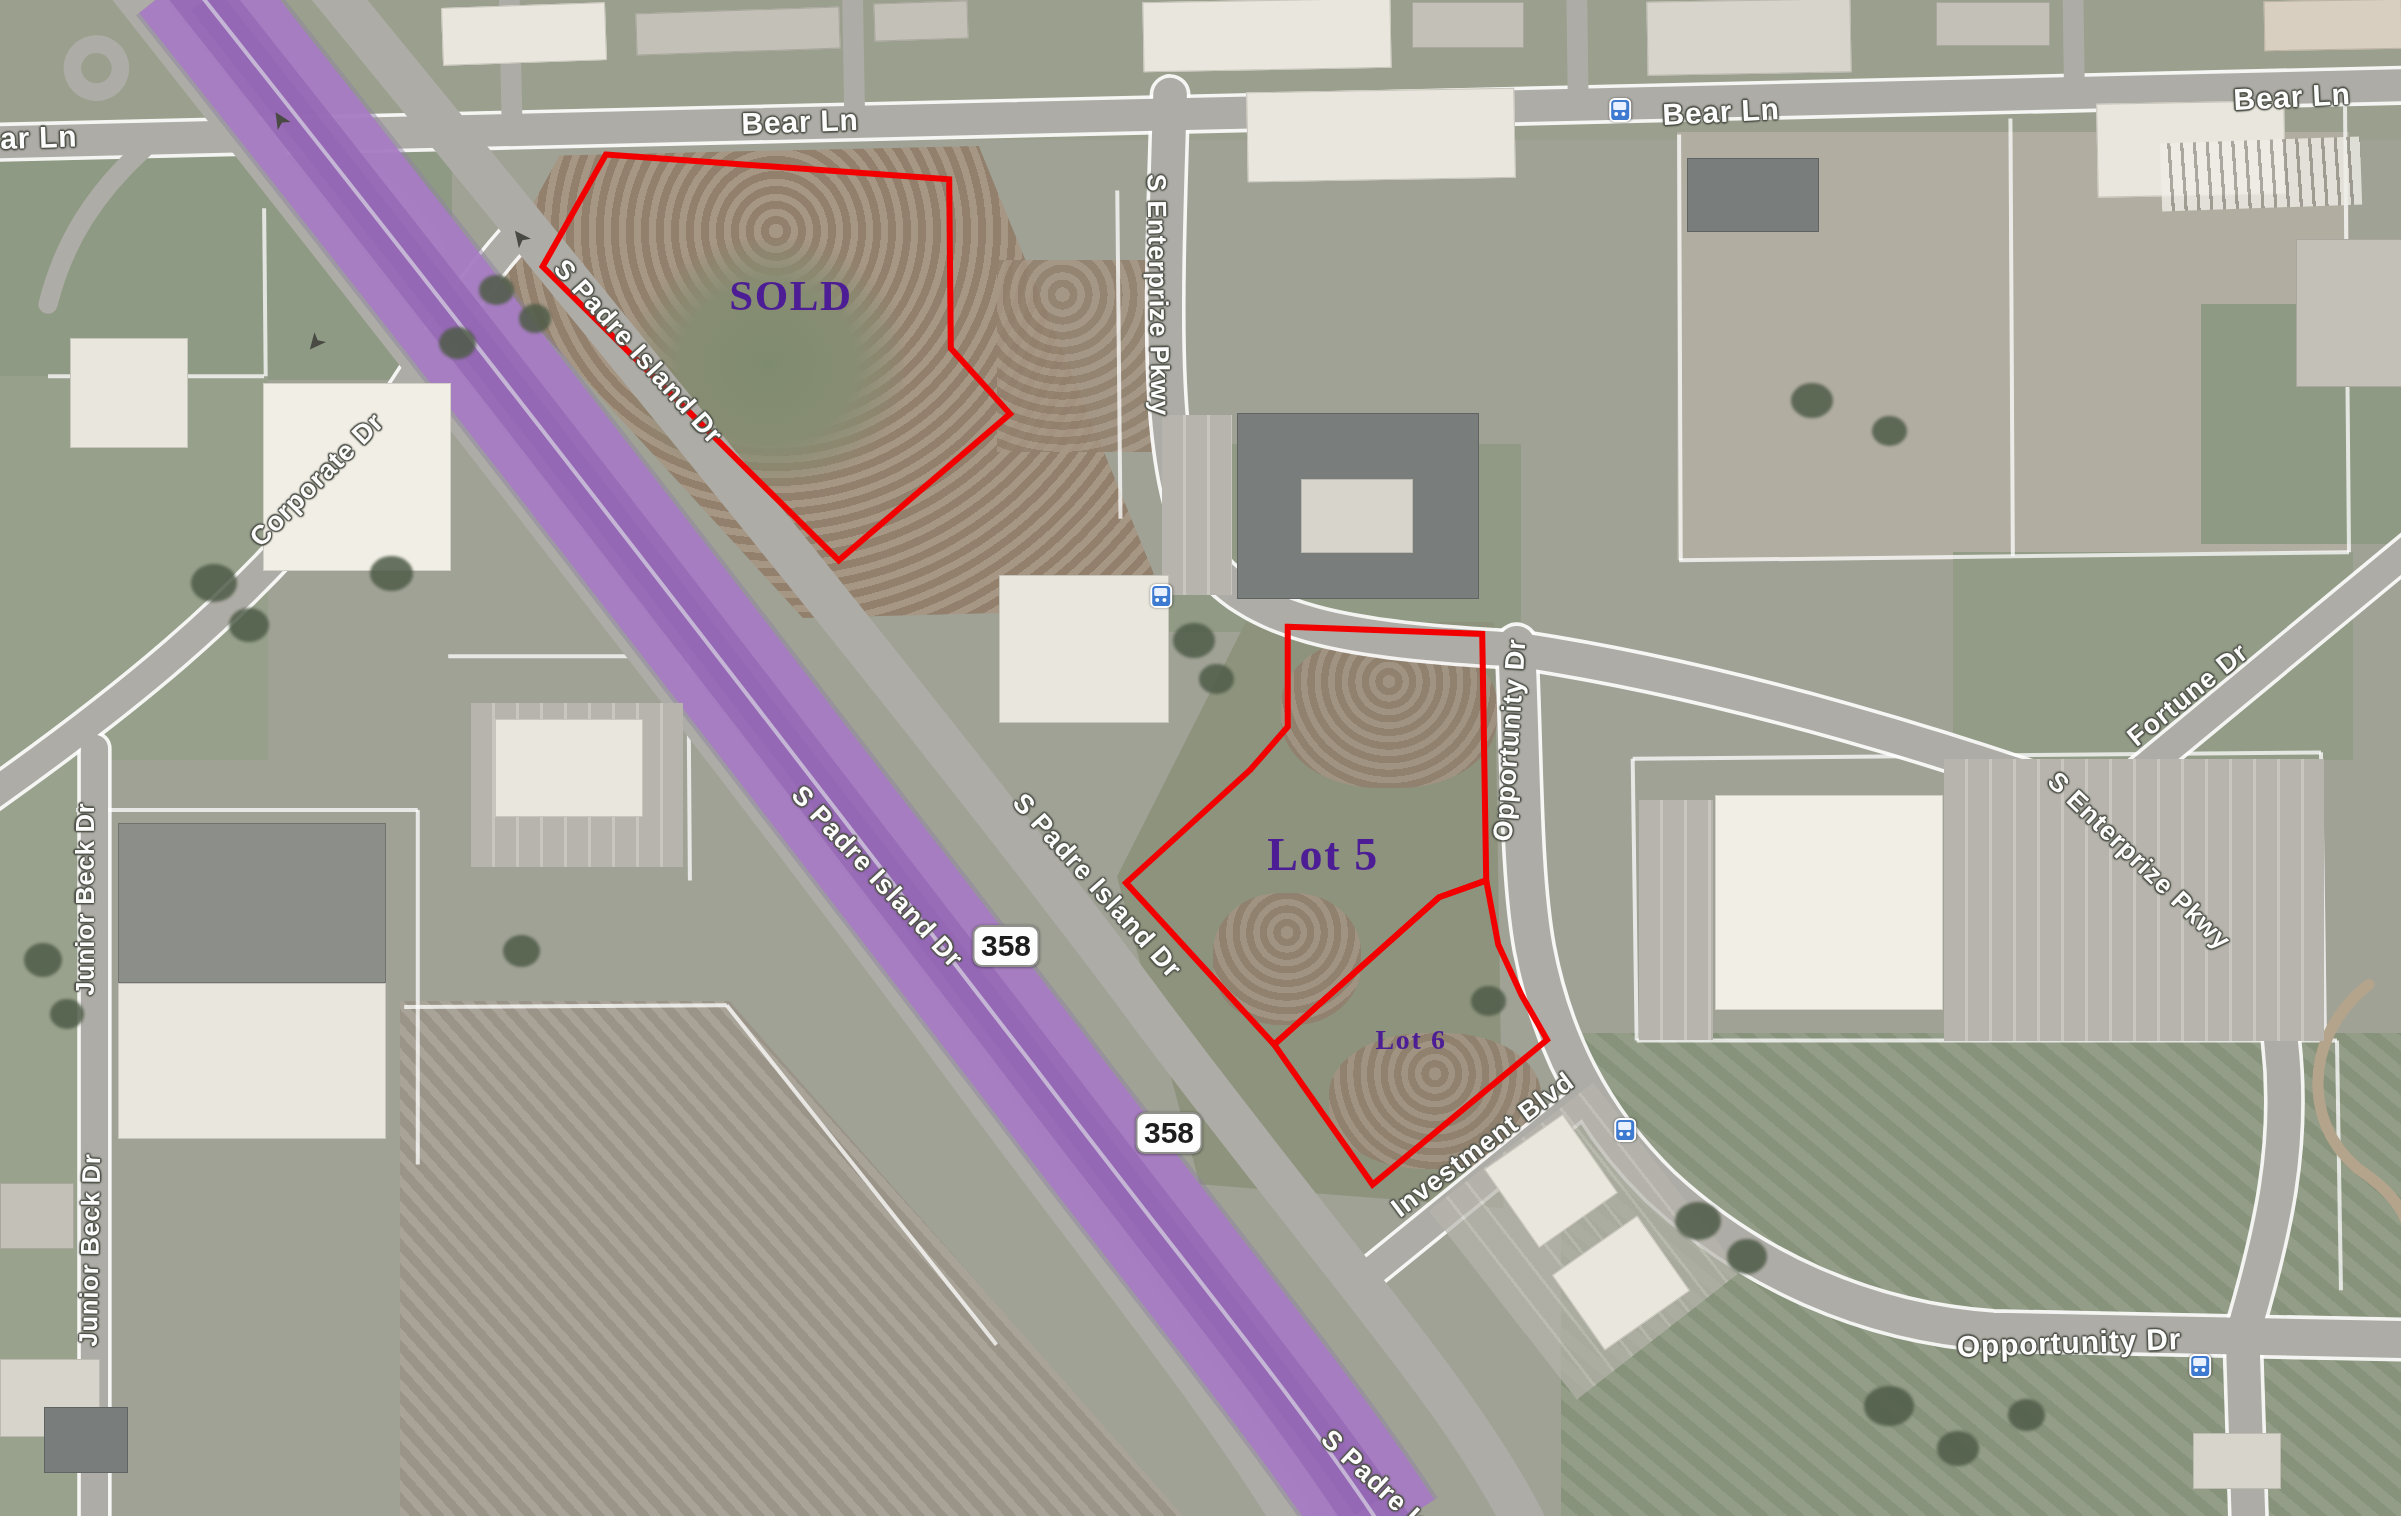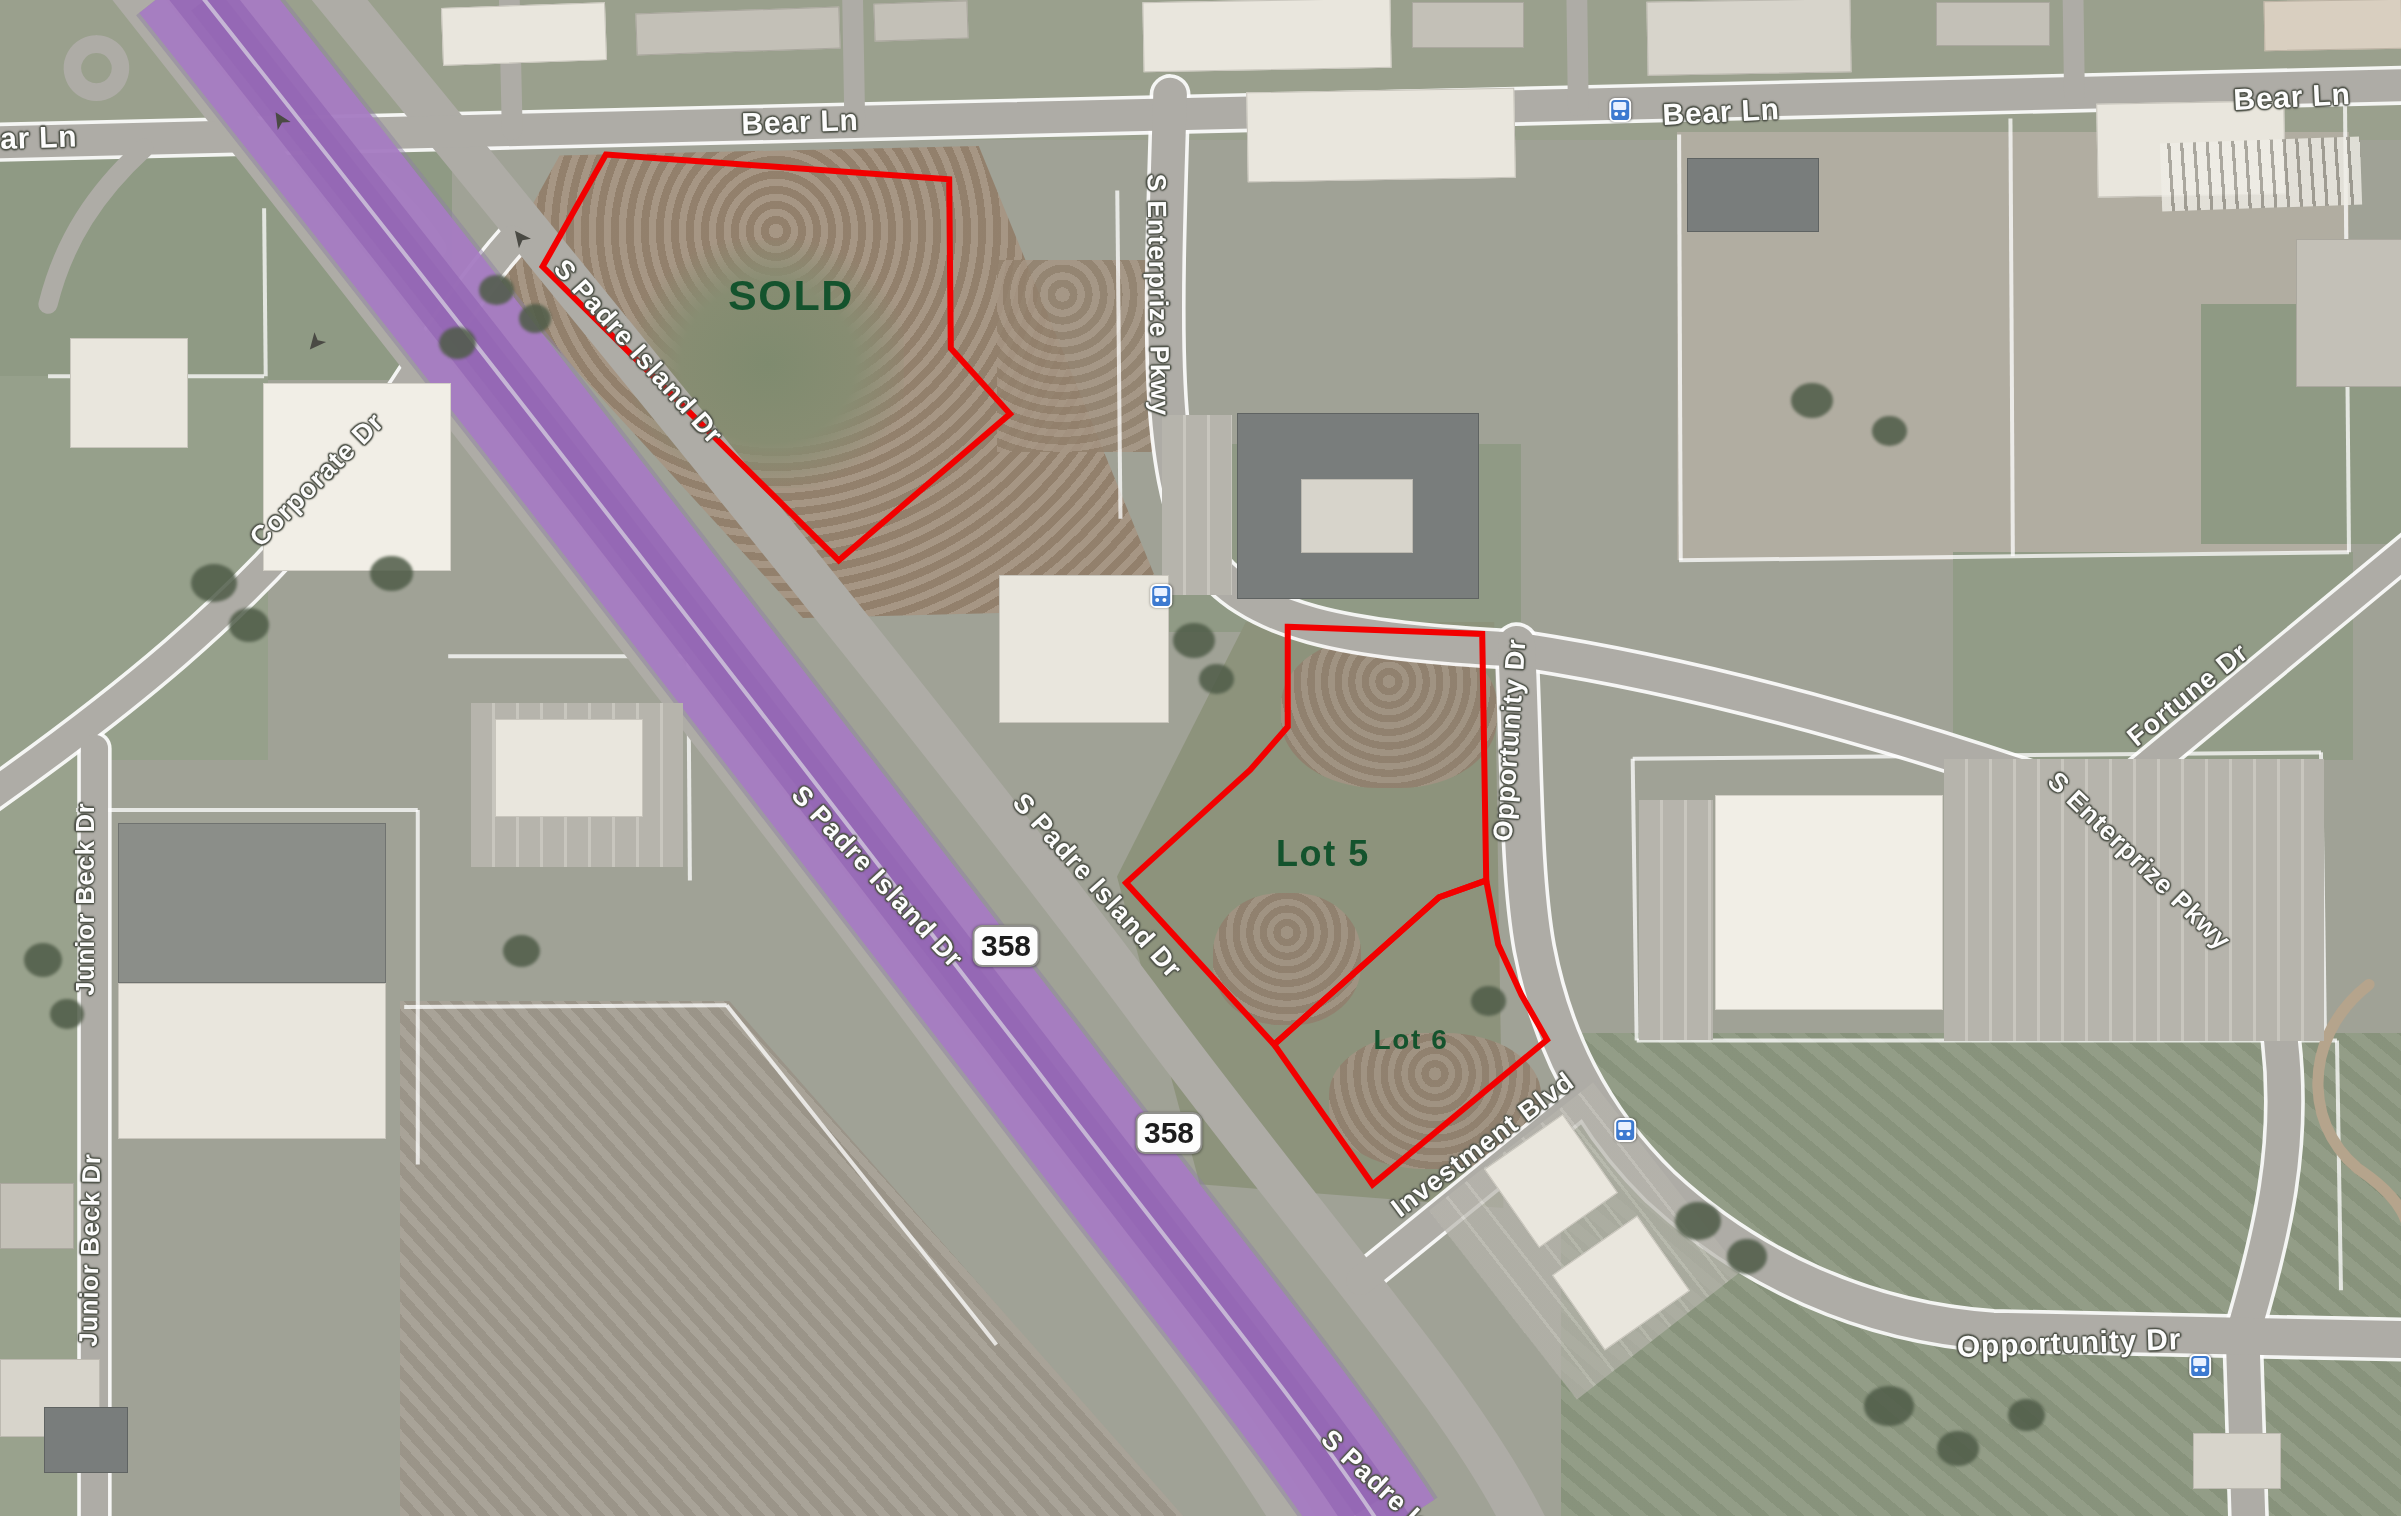--- a/index.html
+++ b/index.html
@@ -33,22 +33,22 @@
     background-image:repeating-linear-gradient(48deg,
       rgba(255,255,255,.07) 0 8px, rgba(78,70,60,.09) 8px 17px);}
   .f-green-striped{background-image:repeating-linear-gradient(40deg,
       rgba(255,255,255,.05) 0 11.2px, rgba(40,50,30,.05) 11.2px 22.4px);}
 
   .rlabel{position:absolute;white-space:nowrap;color:#fdfdfd;font-weight:bold;
     letter-spacing:0.8px;
     text-shadow:-1.6px 0 1.6px #51554b, 1.6px 0 1.6px #51554b, 0 -1.6px 1.6px #51554b,
       0 1.6px 1.6px #51554b,-0.8px -0.8px 0.8px #51554b,0.8px 0.8px 0.8px #51554b,
       -0.8px 0.8px 0.8px #51554b,0.8px -0.8px 0.8px #51554b;}
-  .lot-label{position:absolute;white-space:nowrap;color:#14532d;font-weight:bold;
-    letter-spacing:1.6px;}
+  .lot-label{position:absolute;white-space:nowrap;color:#4c1d95;font-weight:bold;
+    letter-spacing:1.6px;font-family:Liberation Serif, serif;}
   .shield{position:absolute;width:67px;height:42px;background:#fdfdfd;
     border:2.4px solid #8f8f8b;border-radius:9.6px;color:#1d1d1d;font-weight:bold;
     font-size:30px;display:flex;align-items:center;justify-content:center;
     box-shadow:0 0.8px 2.4px rgba(0,0,0,.35);}
   .bus{position:absolute;width:21.6px;height:24px;background:#3d7ad0;
     border:2.4px solid #fff;border-radius:5.6px;box-shadow:0 0 2.4px rgba(0,0,0,.45);}
   .bus i{display:block;margin:2.4px 2.4px 0;height:7.2px;background:#e8f0ff;border-radius:1.6px;}
   .bus b{display:block;margin:2.4px 0 0 3.2px;width:4px;height:4px;background:#fff;
     border-radius:50%;box-shadow:7.2px 0 0 #fff;}
   .deco-arrow{position:absolute;color:#4a4a44;font-weight:bold;
@@ -194,21 +194,21 @@
   </div>
 
   <svg class="layer" id="red-svg" viewBox="0 0 3000 1894" xmlns="http://www.w3.org/2000/svg">
       <polygon points="757,193 1186,224 1188,435 1262,517 1048,700 678,333" fill="none" stroke="#f20000" stroke-width="7.5" stroke-linejoin="miter"></polygon>
       <polygon points="1609,783 1852,792 1857,1100 1798,1121 1592,1305 1407,1103 1562,962 1609,908" fill="none" stroke="#f20000" stroke-width="7.5" stroke-linejoin="miter"></polygon>
       <polygon points="1592,1305 1798,1121 1857,1100 1872,1180 1901,1243 1933,1299 1715,1480" fill="none" stroke="#f20000" stroke-width="7.5" stroke-linejoin="miter"></polygon>
     </svg>
 
   <div class="layer" id="labels-layer">
       <div class="lot-label" style="left: 791px; top: 295px; font-size: 43px; transform: translate(-50%, -50%);">SOLD</div>
-      <div class="lot-label" style="left: 1323px; top: 854px; font-size: 36px; transform: translate(-50%, -50%);">Lot 5</div>
+      <div class="lot-label" style="left: 1323px; top: 854px; font-size: 46px; transform: translate(-50%, -50%);">Lot 5</div>
       <div class="lot-label" style="left: 1411px; top: 1040px; font-size: 28px; transform: translate(-50%, -50%);">Lot 6</div>
       <div class="rlabel" style="left: 30px; top: 138px; font-size: 30px; transform: translate(-50%, -50%) rotate(-2deg);">ear Ln</div>
       <div class="rlabel" style="left: 800px; top: 122px; font-size: 30px; transform: translate(-50%, -50%) rotate(-2deg);">Bear Ln</div>
       <div class="rlabel" style="left: 1721px; top: 112px; font-size: 30px; transform: translate(-50%, -50%) rotate(-3deg);">Bear Ln</div>
       <div class="rlabel" style="left: 2292px; top: 97px; font-size: 30px; transform: translate(-50%, -50%) rotate(-3deg);">Bear Ln</div>
       <div class="rlabel" style="left: 317px; top: 480px; font-size: 27px; transform: translate(-50%, -50%) rotate(-45deg);">Corporate Dr</div>
       <div class="rlabel" style="left: 85px; top: 899px; font-size: 25.6px; transform: translate(-50%, -50%) rotate(-90deg);">Junior Beck Dr</div>
       <div class="rlabel" style="left: 90px; top: 1250px; font-size: 25.6px; transform: translate(-50%, -50%) rotate(-89deg);">Junior Beck Dr</div>
       <div class="rlabel" style="left: 638px; top: 352px; font-size: 27px; transform: translate(-50%, -50%) rotate(48deg);">S Padre Island Dr</div>
       <div class="rlabel" style="left: 877px; top: 877px; font-size: 27px; transform: translate(-50%, -50%) rotate(47deg);">S Padre Island Dr</div>

